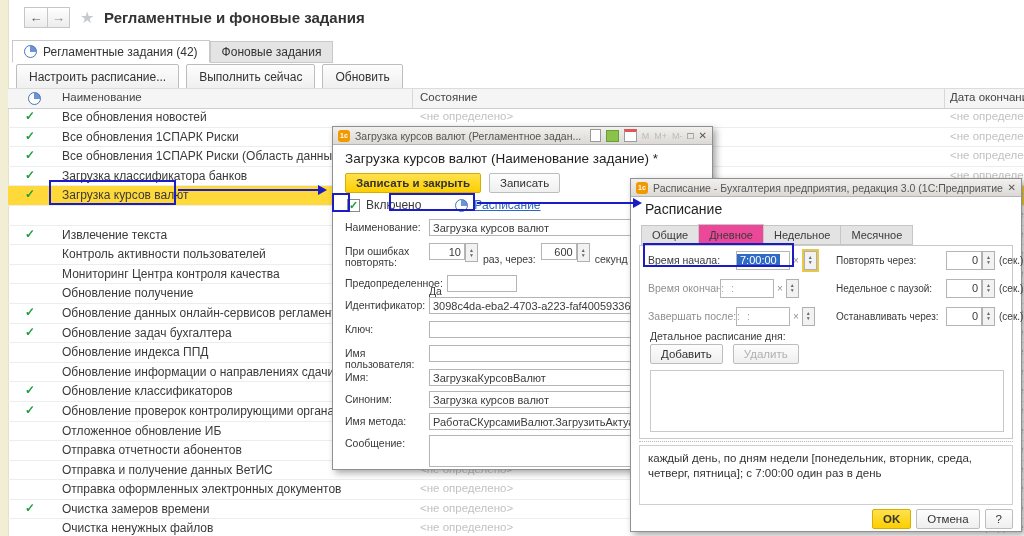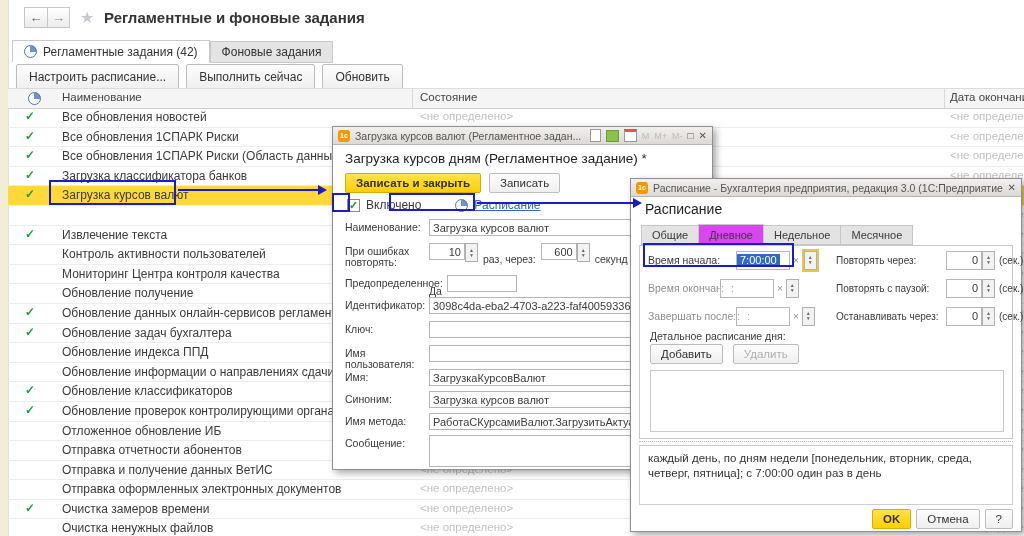--- a/index.html
+++ b/index.html
@@ -79,21 +79,21 @@
   .spin{width:13px;height:19px;border:1px solid #b0b0b0;background:#f2f2f2;display:flex;flex-direction:column;
         align-items:center;justify-content:center;box-sizing:border-box;flex:none}
   .spin span{font-size:5px;line-height:5px;color:#666}
   .midtxt{font-size:10.5px;margin:10px 5px 0 5px;white-space:nowrap}
 
   
   .d2head{position:absolute;left:14px;top:22px;font-size:14px;color:#1f1f1f}
   .d2tabs{position:absolute;left:10px;top:45px;display:flex;align-items:flex-end}
   .d2tab{height:20px;padding:0 10px;font-size:11px;border:1px solid #c6c6c6;background:#e3e3e3;
          display:flex;align-items:center;box-sizing:border-box;margin-right:-1px}
-  .d2tab.active{background:#d946ef;height:21px;border-bottom:1px solid #fff;z-index:2}
+  .d2tab.active{background:#ec4899;height:21px;border-bottom:1px solid #fff;z-index:2}
   .panel{position:absolute;left:8px;top:66px;width:374px;height:194px;border:1px solid #c9c9c9;box-sizing:border-box}
   .prow{position:absolute;height:20px;display:flex;align-items:center}
   .dlabel{font-size:10.5px;white-space:nowrap;margin-right:4px}
   .dlabel.dim{color:#8f8f8f}
   .tfield{width:54px;height:19px;border:1px solid #b5b5b5;font-size:11px;display:flex;align-items:center;
           padding:0 0;box-sizing:border-box;background:#fff;flex:none}
   .selblue{background:#2f6bc6;color:#fff;padding:0 3px}
   .empty-time{color:#a8a8a8;letter-spacing:2px}
   .clr{color:#909090;font-size:10px;margin:0 3px;flex:none}
   .ylw{border:2px solid #e8c84a;flex:none}
@@ -294,21 +294,21 @@
       <span class="ic-page"></span>
       <span class="ic-calg"></span>
       <span class="ic-cal31"></span>
       <span class="mem">М</span>
       <span class="mem">М+</span>
       <span class="mem">М-</span>
       <span class="wbtn">□</span>
       <span class="wbtn">✕</span>
     </span>
   </div>
-  <div class="d1head">Загрузка курсов дням (Регламентное задание) *</div>
+  <div class="d1head">Загрузка курсов валют (Наименование задание) *</div>
   <div class="d1btns">
     <div class="btn sm gold">Записать и закрыть</div>
     <div class="btn sm">Записать</div>
   </div>
   <div class="d1chk">
     <span class="cbx">✓</span>
     <span>Включено</span>
     <span class="clock" style="margin-left:28px"></span>
     <span class="lnk">Расписание</span>
   </div>
@@ -421,21 +421,21 @@
     <div class="prow" style="left:196px;top:4px">
       <span class="dlabel" style="width:106px;font-size:10px">Повторять через:</span>
       <span class="nfield">0</span>
       <span class="spin">
           <span>▲</span>
           <span>▼</span>
         </span>
       <span class="sek">(сек.)</span>
     </div>
     <div class="prow" style="left:196px;top:32px">
-      <span class="dlabel" style="width:106px;font-size:10px">Повторять с паузой:</span>
+      <span class="dlabel" style="width:106px;font-size:10px">Недельное с паузой:</span>
       <span class="nfield">0</span>
       <span class="spin">
           <span>▲</span>
           <span>▼</span>
         </span>
       <span class="sek">(сек.)</span>
     </div>
     <div class="prow" style="left:196px;top:60px">
       <span class="dlabel" style="width:106px;font-size:10px">Останавливать через:</span>
       <span class="nfield">0</span>

